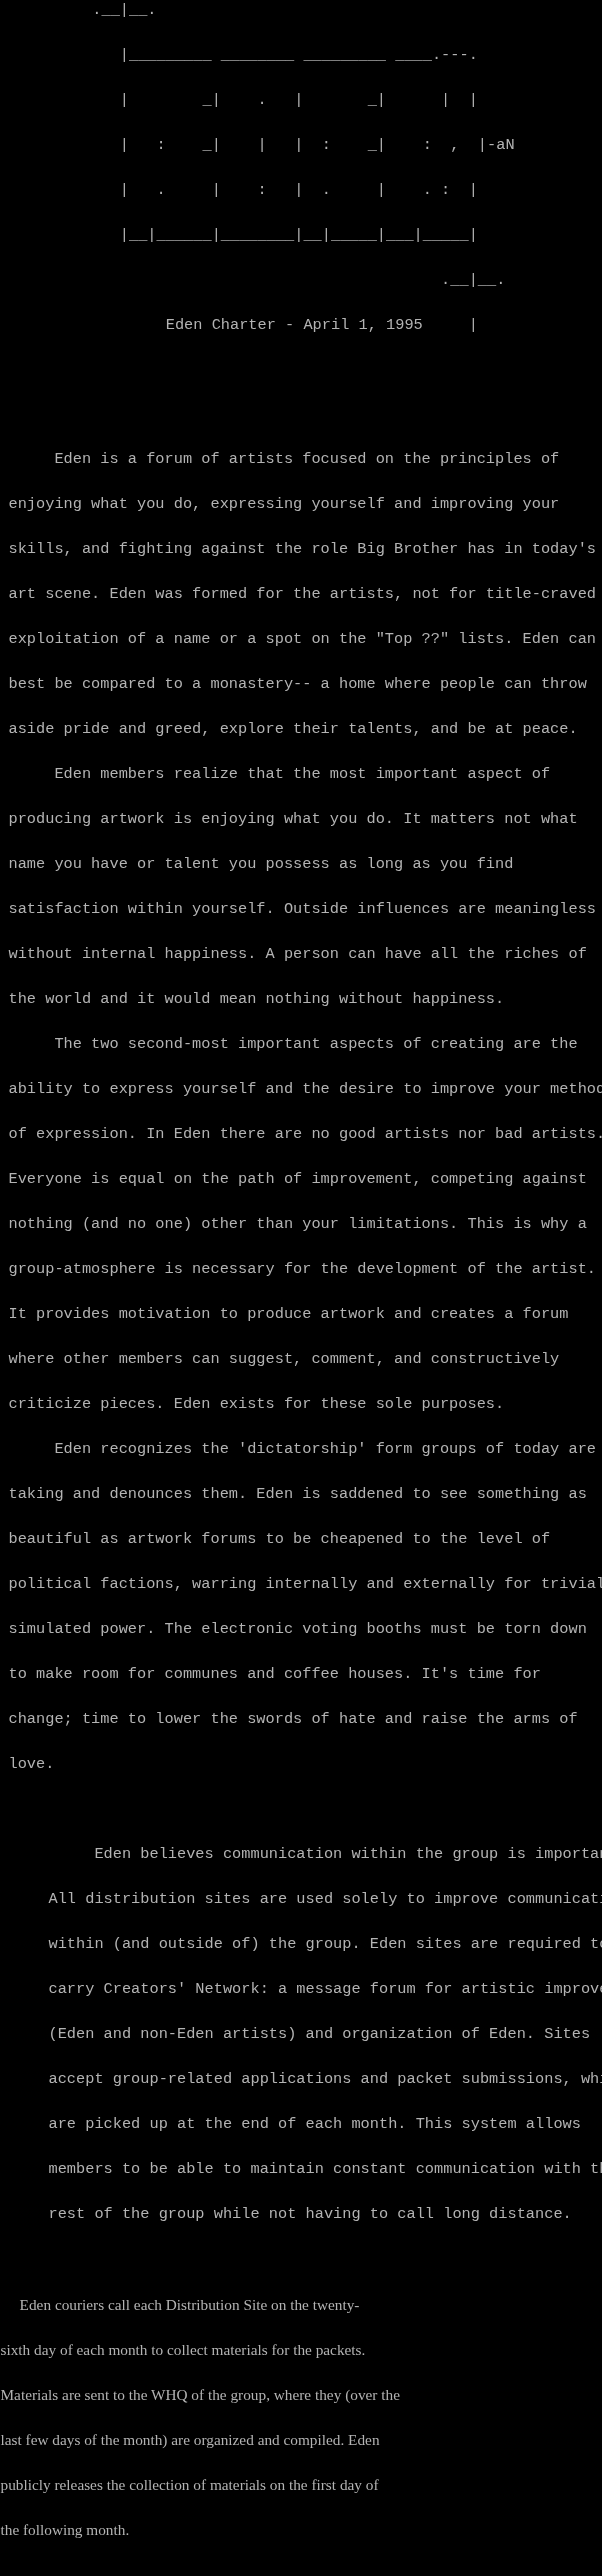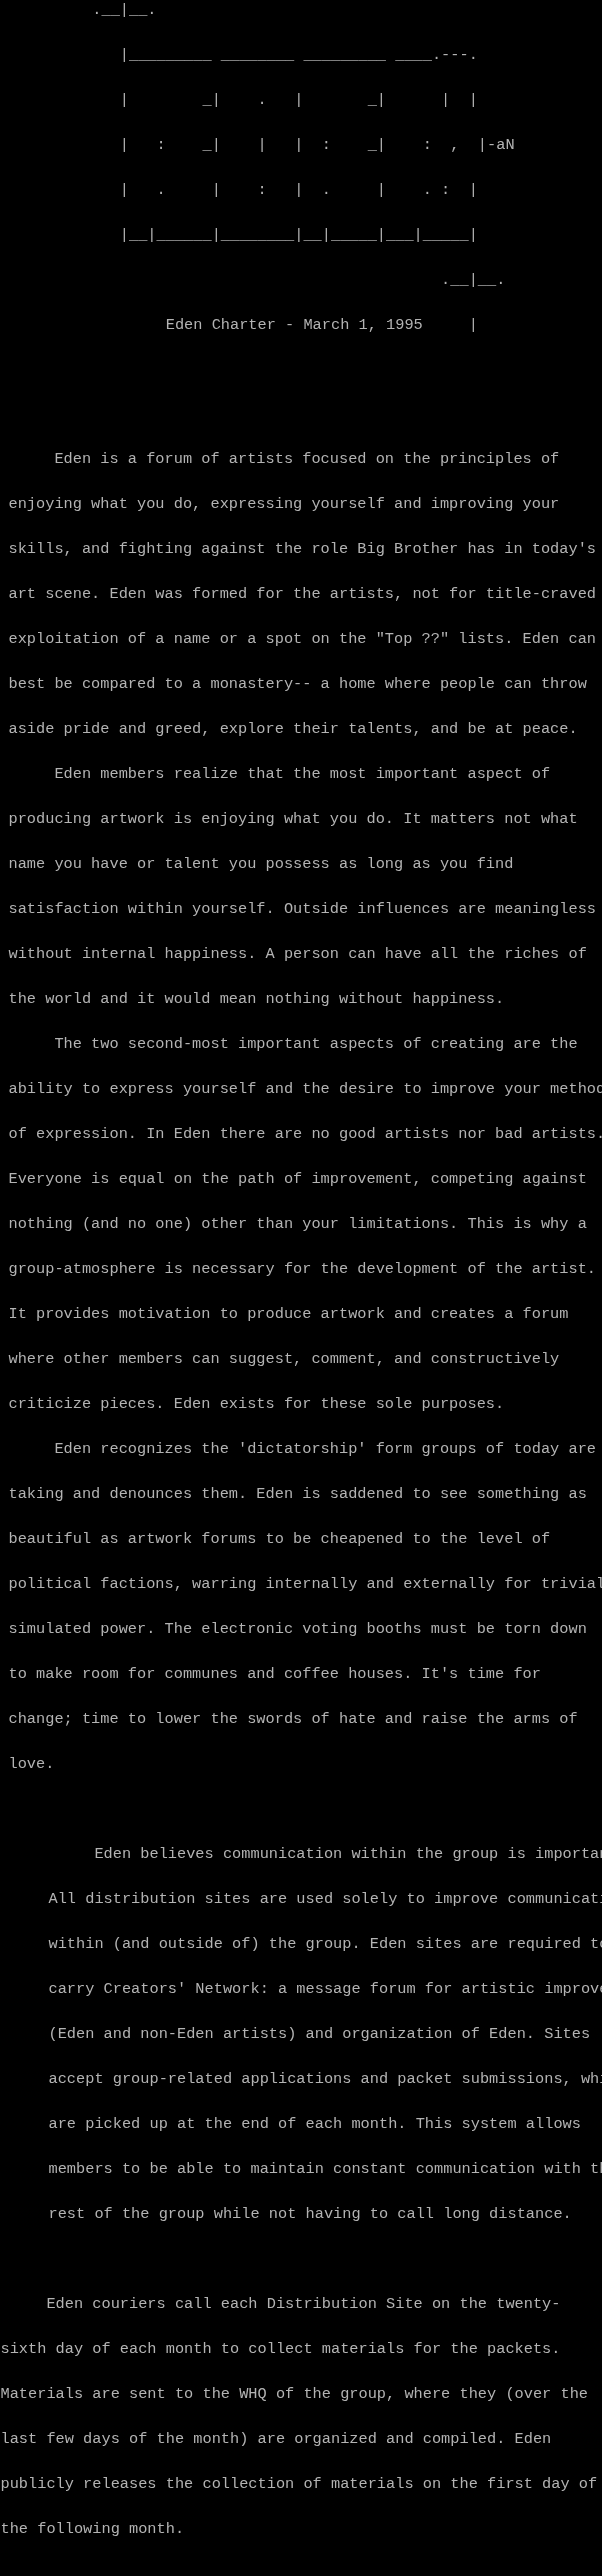--- a/index.html
+++ b/index.html
@@ -32,21 +32,21 @@
 
 <div id="doc">
   <pre style="color: rgb(179, 179, 179);">          .__|__.
              |_________ ________ _________ ____.---.
              |        _|    .   |       _|      |  |
              |   :    _|    |   |  :    _|    :  ,  |-aN
              |   .     |    :   |  .     |    . :  |
              |__|______|________|__|_____|___|_____|
                                                 .__|__.</pre>
 
-  <pre style="color: rgb(179, 179, 179);">                  Eden Charter - March 1, 1995     |</pre>
+  <pre style="color: rgb(179, 179, 179);">                  Eden Charter - April 1, 1995     |</pre>
 
   <pre class="gap2" style="color: rgb(179, 179, 179); padding-left: 8px;">     Eden is a forum of artists focused on the principles of
 enjoying what you do, expressing yourself and improving your
 skills, and fighting against the role Big Brother has in today's
 art scene. Eden was formed for the artists, not for title-craved
 exploitation of a name or a spot on the "Top ??" lists. Eden can
 best be compared to a monastery-- a home where people can throw
 aside pride and greed, explore their talents, and be at peace.
      Eden members realize that the most important aspect of
 producing artwork is enjoying what you do. It matters not what
@@ -75,21 +75,21 @@
   <pre class="gap1" style="color: rgb(179, 179, 179); padding-left: 48px;">     Eden believes communication within the group is important.
 All distribution sites are used solely to improve communication
 within (and outside of) the group. Eden sites are required to
 carry Creators' Network: a message forum for artistic improvement
 (Eden and non-Eden artists) and organization of Eden. Sites
 accept group-related applications and packet submissions, which
 are picked up at the end of each month. This system allows
 members to be able to maintain constant communication with the
 rest of the group while not having to call long distance.</pre>
 
-  <pre class="gap1" style="color: rgb(179, 179, 179);">     Eden couriers call each Distribution Site on the twenty-
+  <pre class="gap1" style="color: rgb(179, 179, 179); font-family: Liberation Serif, serif;">     Eden couriers call each Distribution Site on the twenty-
 sixth day of each month to collect materials for the packets.
 Materials are sent to the WHQ of the group, where they (over the
 last few days of the month) are organized and compiled. Eden
 publicly releases the collection of materials on the first day of
 the following month.</pre>
 
   <pre class="gap1" style="color: rgb(179, 179, 179);">     Eden does not believe in assigning titles other than those
 necessary for the basic organization of the group. Eden 'staff'
 is a loose collection of organizers: dedicated members taking on
 an extra responsibility or two to allow the smooth-running of

